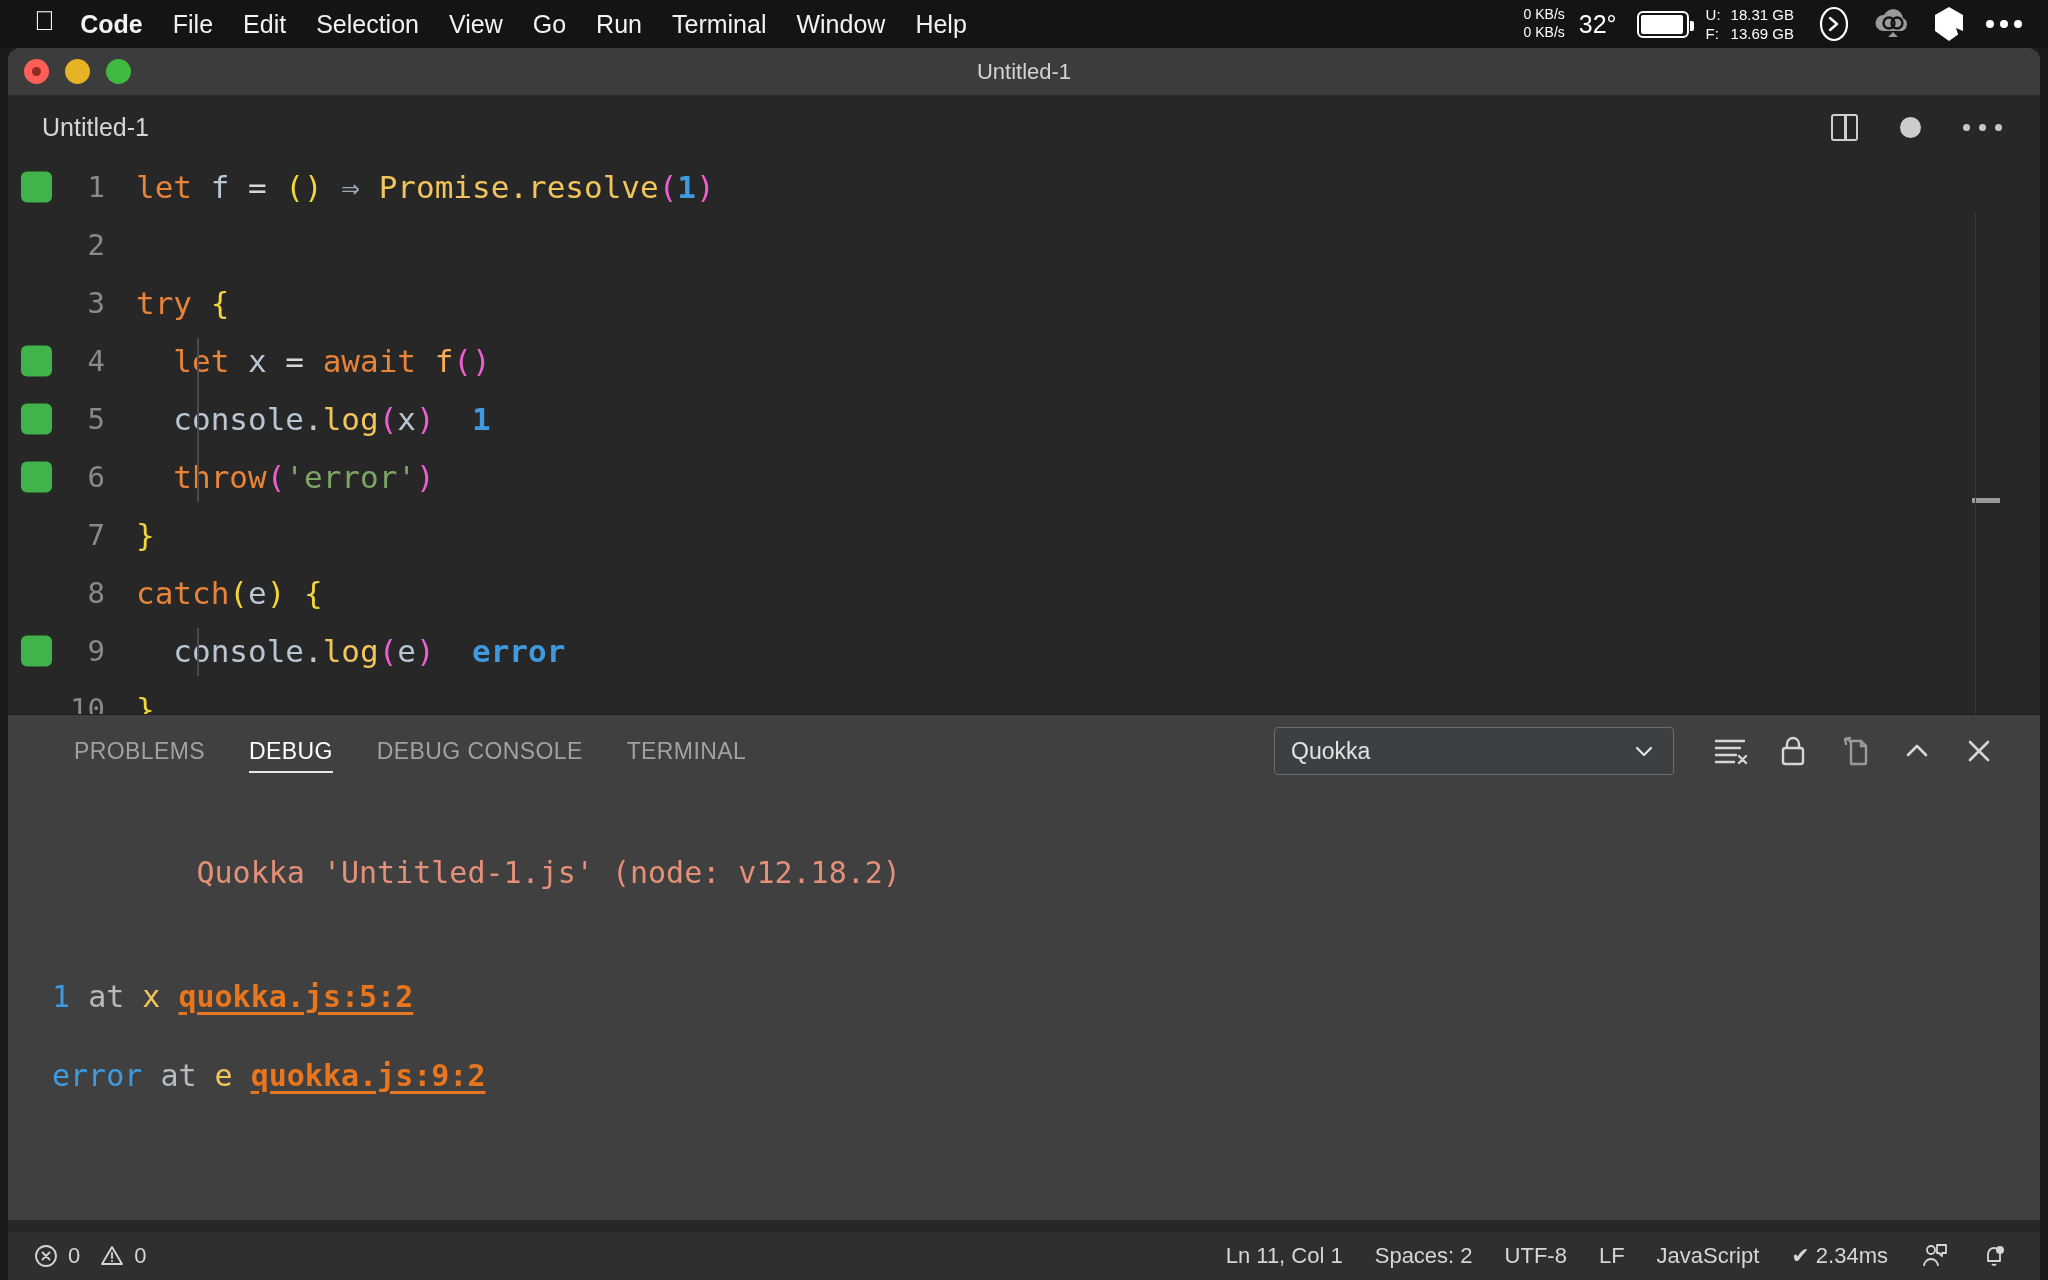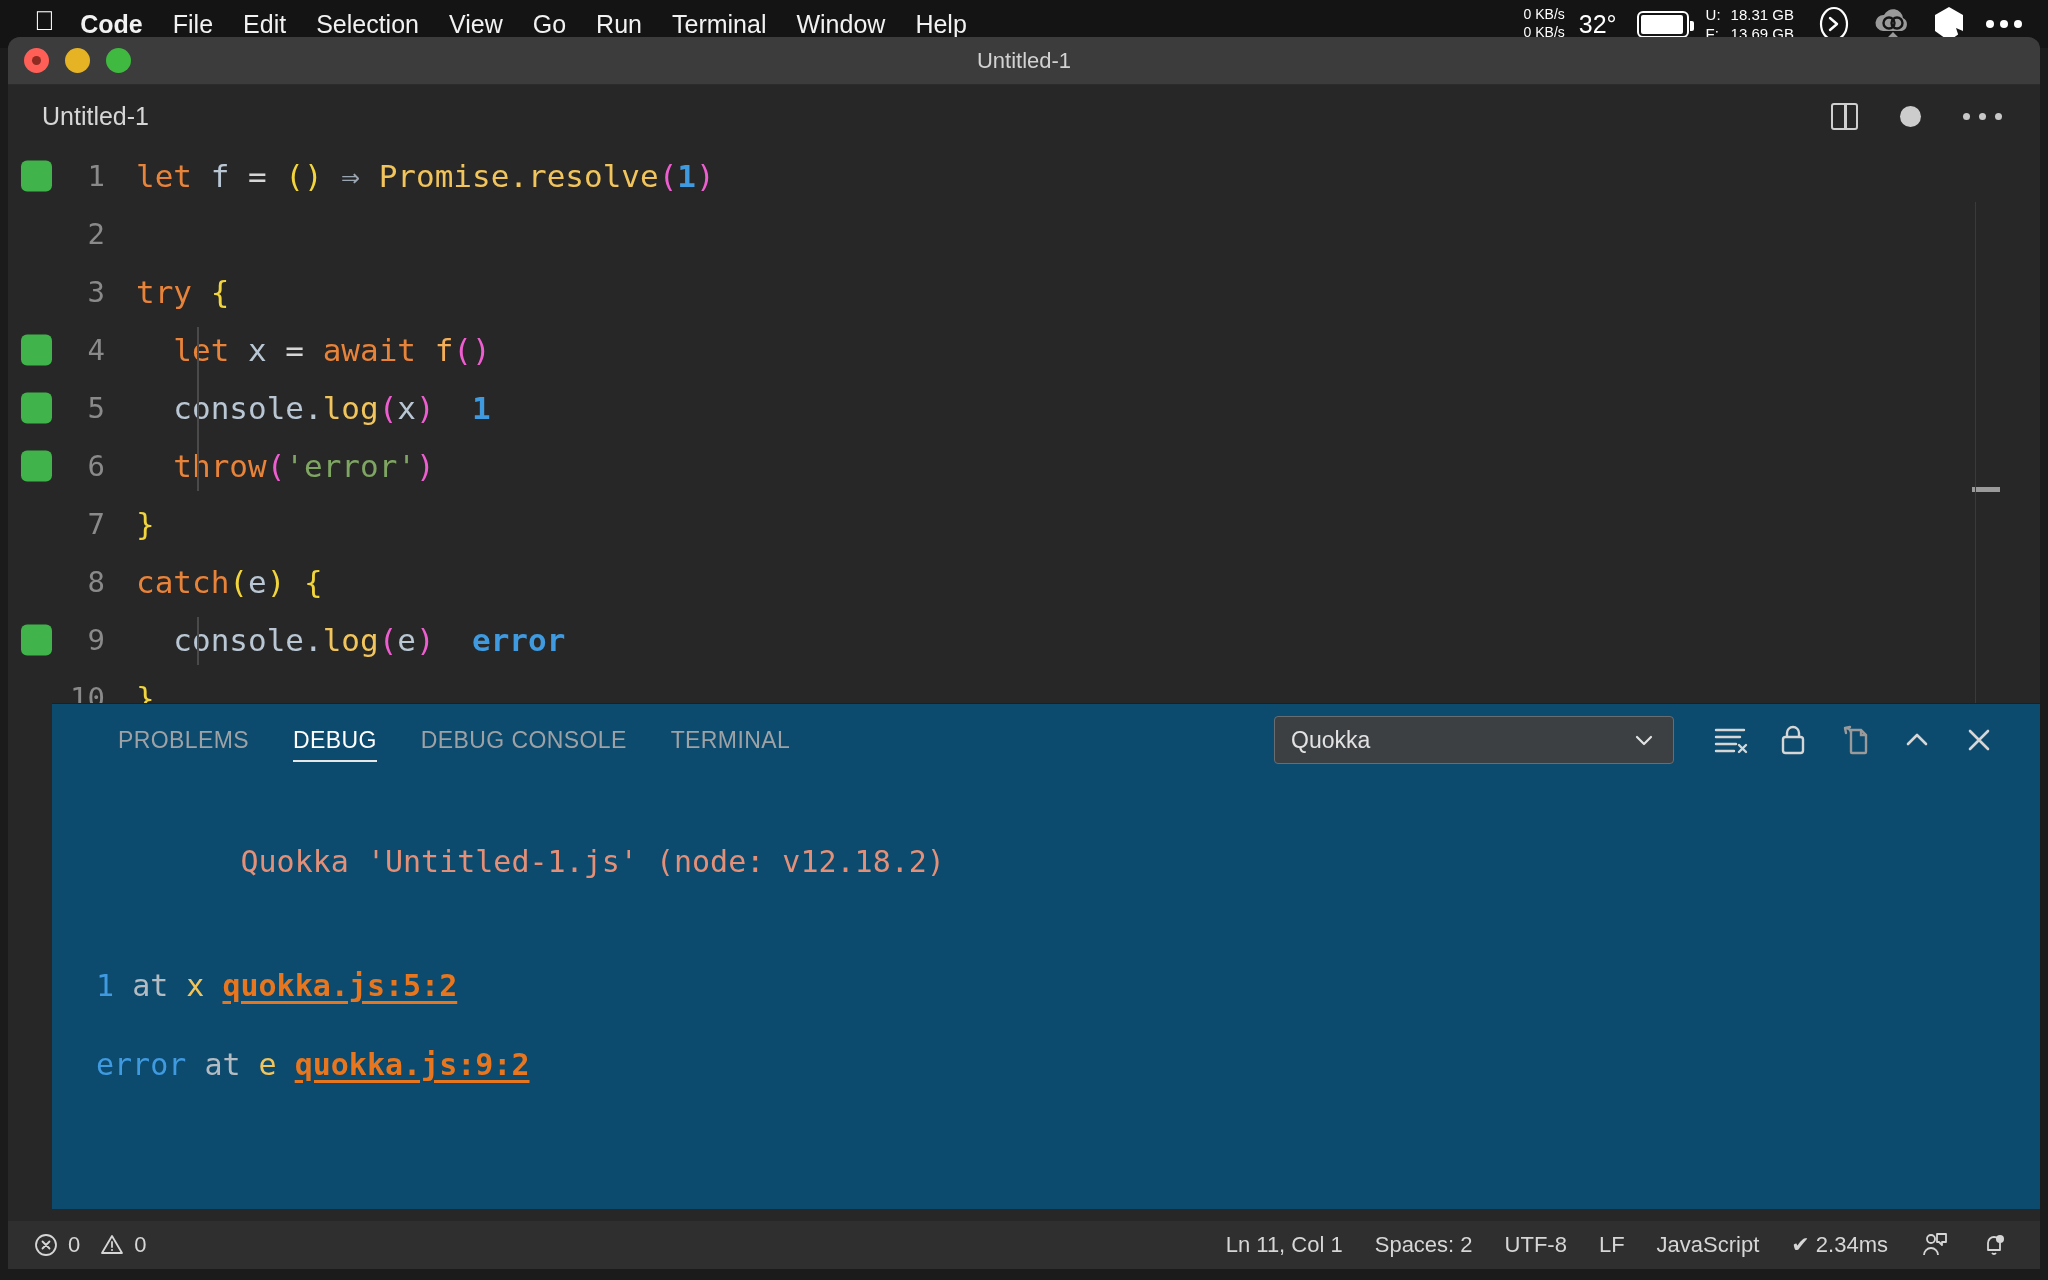--- a/index.html
+++ b/index.html
@@ -22,21 +22,21 @@
   .battery-fill{ position:absolute; left:2px; top:2px; bottom:2px; width:42px; background:#fff; border-radius:2px; }
   .mem{ display:flex; flex-direction:column; font-size:15px; line-height:1.28; margin-left:12px; margin-right:22px; }
   .mem-row{ display:flex; gap:9px; }
   .mem-k{ width:16px; }
   .mb-icon{ margin-right:22px; display:flex; align-items:center; }
   .dots-icon{ display:flex; gap:6px; align-items:center; }
   .dots-icon i{ width:8px; height:8px; border-radius:50%; background:#fff; display:block; }
 
   
   .window{
-    position:absolute; left:8px; top:37px; width:2032px; height:1232px;
+    position:absolute; left:8px; top:48px; width:2032px; height:1232px;
     background:#272727; border-radius:12px 12px 0 0; overflow:hidden;
   }
   .titlebar{
     height:48px; background:#3c3c3c; display:flex; align-items:center; position:relative;
     border-bottom:1px solid #2b2b2b;
   }
   .traffic{ display:flex; gap:16px; margin-left:16px; }
   .tl{ width:25px; height:25px; border-radius:50%; position:relative; }
   .tl.red{ background:#ff5f57; }
   .tl.red:after{ content:""; position:absolute; left:8px; top:8px; width:9px; height:9px; border-radius:50%; background:#8e2b22; }
@@ -88,21 +88,21 @@
   .t-str{ color:#7fa563; }
   .t-paren-y{ color:#f2d53c; }
   .t-paren-m{ color:#ef5ed0; }
   .t-paren-o{ color:#f5ae57; }
   .t-brace{ color:#f2d53c; }
   .t-inline{ color:#3f9ae0; font-weight:bold; }
   .scroll-tick{ position:absolute; right:40px; width:28px; height:5px; background:#9a9a9a; }
   .editor-right-border{ position:absolute; right:64px; top:55px; bottom:0; width:1px; background:#3a3a3a; }
 
   
-  .panel{ background:#0c4a6e; height:506px; position:relative; border-top:1px solid #1f1f1f;margin-left:44px; }
+  .panel{ background:#404040; height:506px; position:relative; border-top:1px solid #1f1f1f; }
   .panel-head{ height:72px; display:flex; align-items:center; position:relative; }
   .ptabs{ display:flex; align-items:center; gap:0; padding-left:44px; }
   .ptab{
     font-size:23px; color:#9ea2a5; letter-spacing:0.4px; padding:0 22px; height:72px;
     display:flex; align-items:center; position:relative;
   }
   .ptab.active{ color:#ffffff; }
   .ptab.active:after{
     content:""; position:absolute; left:22px; right:22px; bottom:14px; height:2px; background:#e7e7e7;
   }

